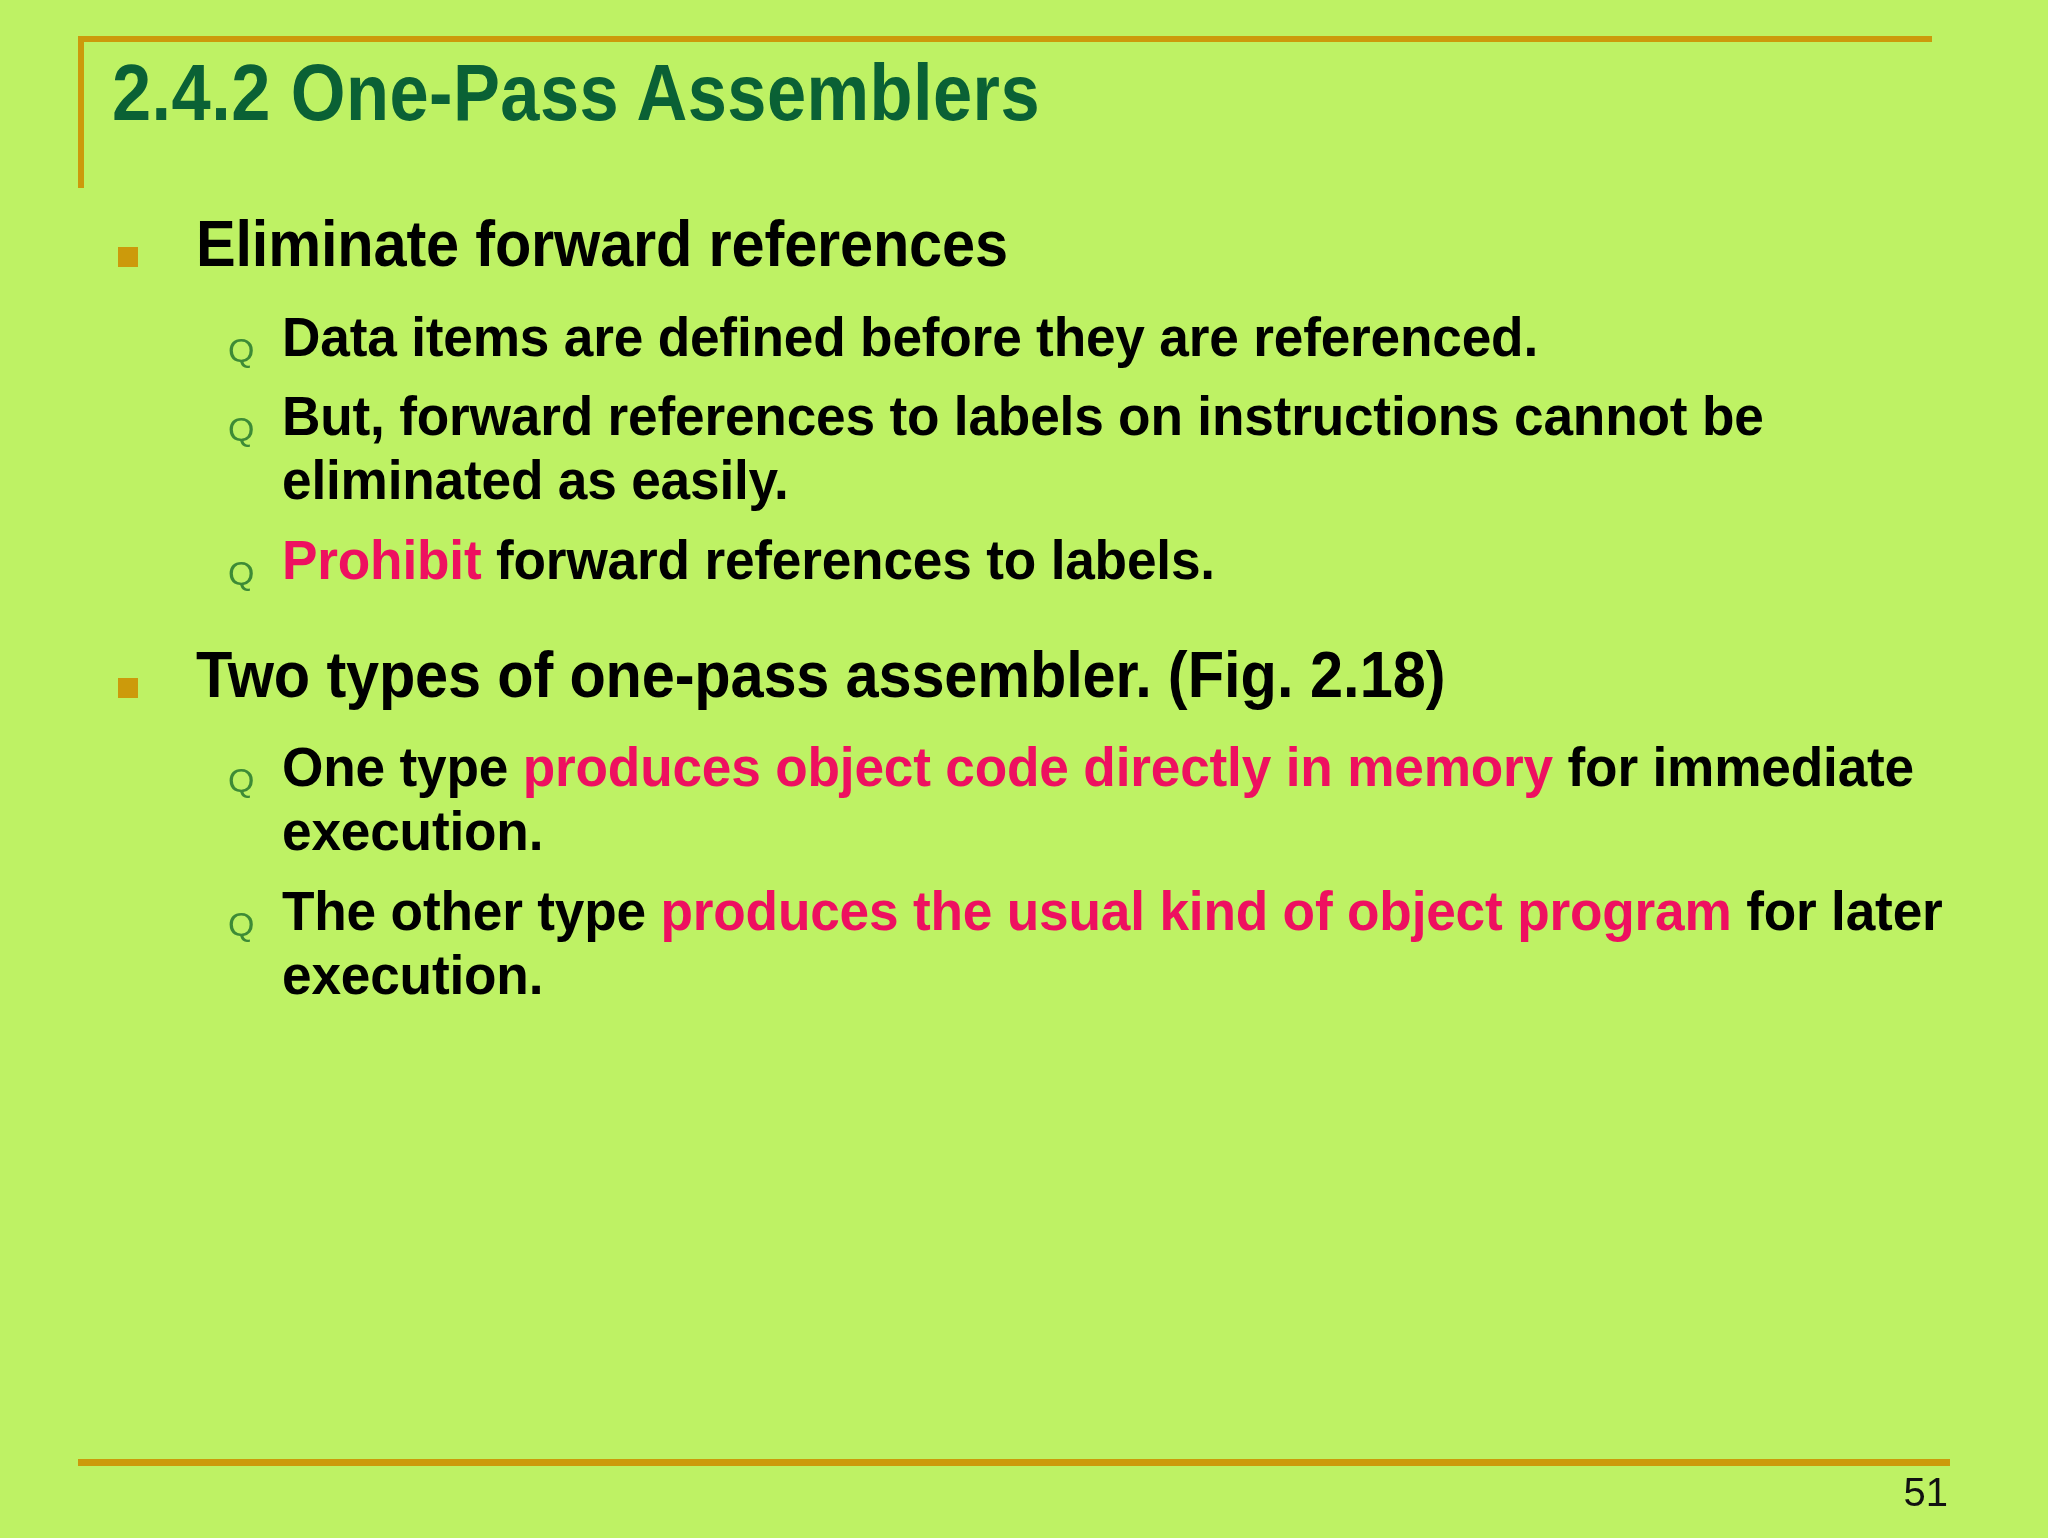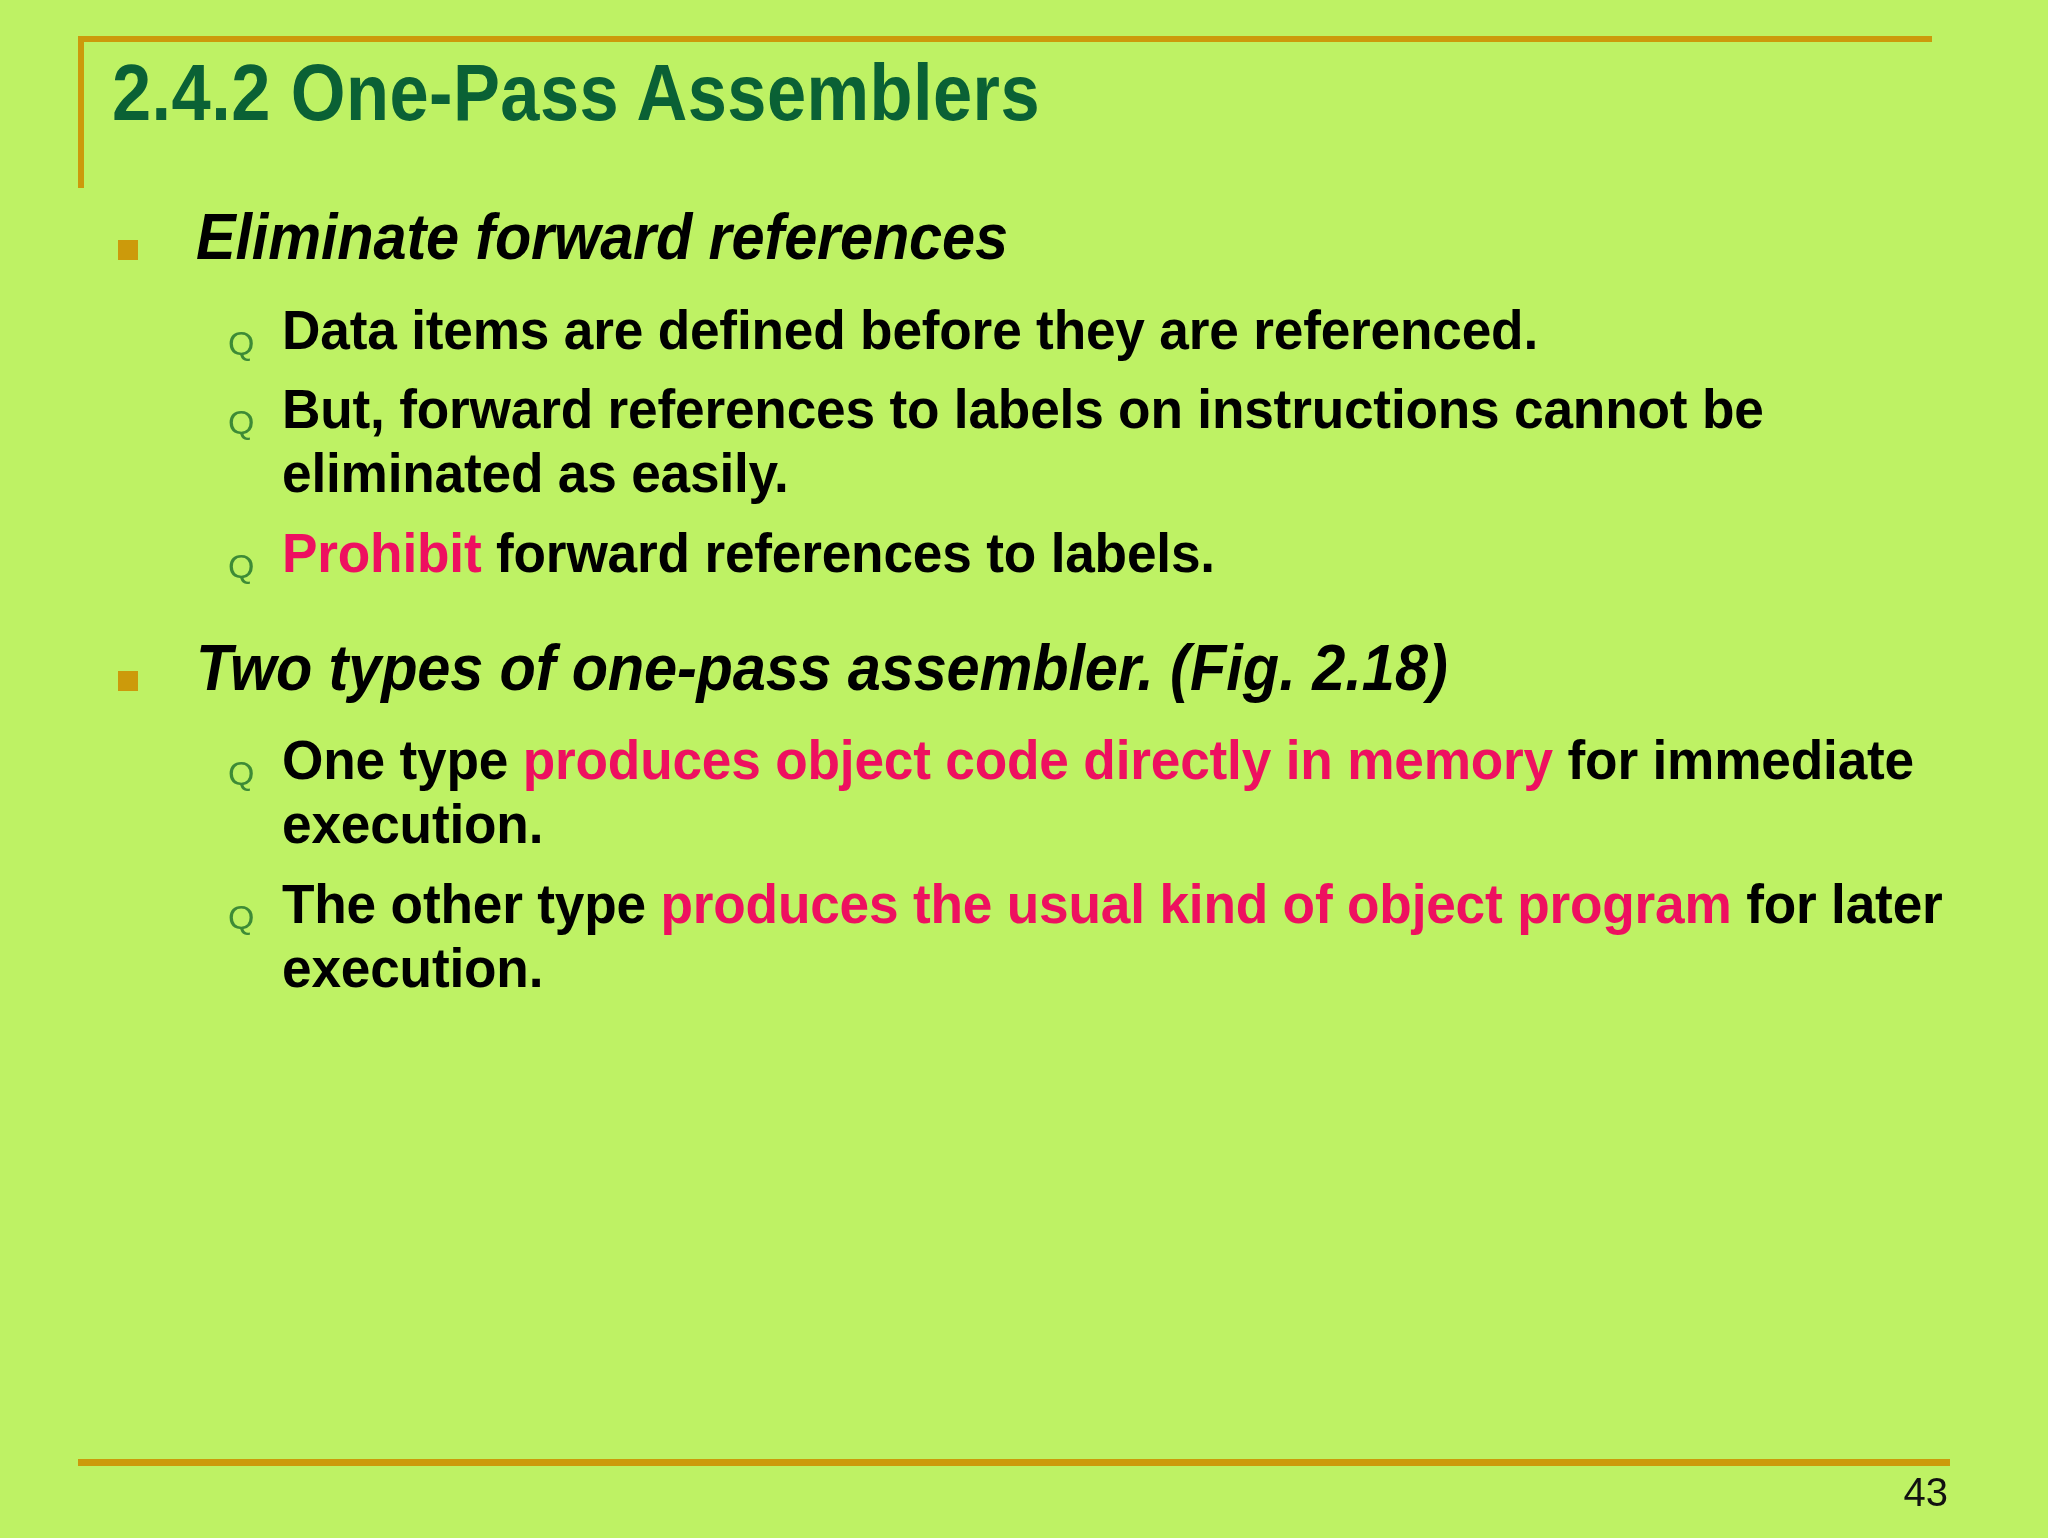--- a/index.html
+++ b/index.html
@@ -65,23 +65,22 @@
   .body {
     position: absolute;
     left: 0;
     top: 196px;
     width: 2048px;
   }
 
   .lvl1 {
     position: relative;
     padding-left: 196px;
-    margin: 4px 0 18px 0;
+    margin: 11px 0 18px 0;
     min-height: 74px;
-    font-style: italic;
   }
   .lvl1 .bullet-sq {
     position: absolute;
     left: 118px;
     top: 40px;
     width: 20px;
     height: 20px;
     background: #CC9A0B;
   }
   .lvl1 .text {
@@ -193,15 +192,15 @@
       <span class="text"><span>One type </span><span class="pink">produces object code directly in memory</span><span> for immediate execution.</span></span>
     </div>
 
     <div class="lvl2">
       <span class="bullet-q">Q</span>
       <span class="text"><span>The other type </span><span class="pink">produces the usual kind of object program</span><span> for later execution.</span></span>
     </div>
 
   </div>
 
-  <div class="page-number">43</div>
+  <div class="page-number">51</div>
 
 </div>
 
 </body></html>

